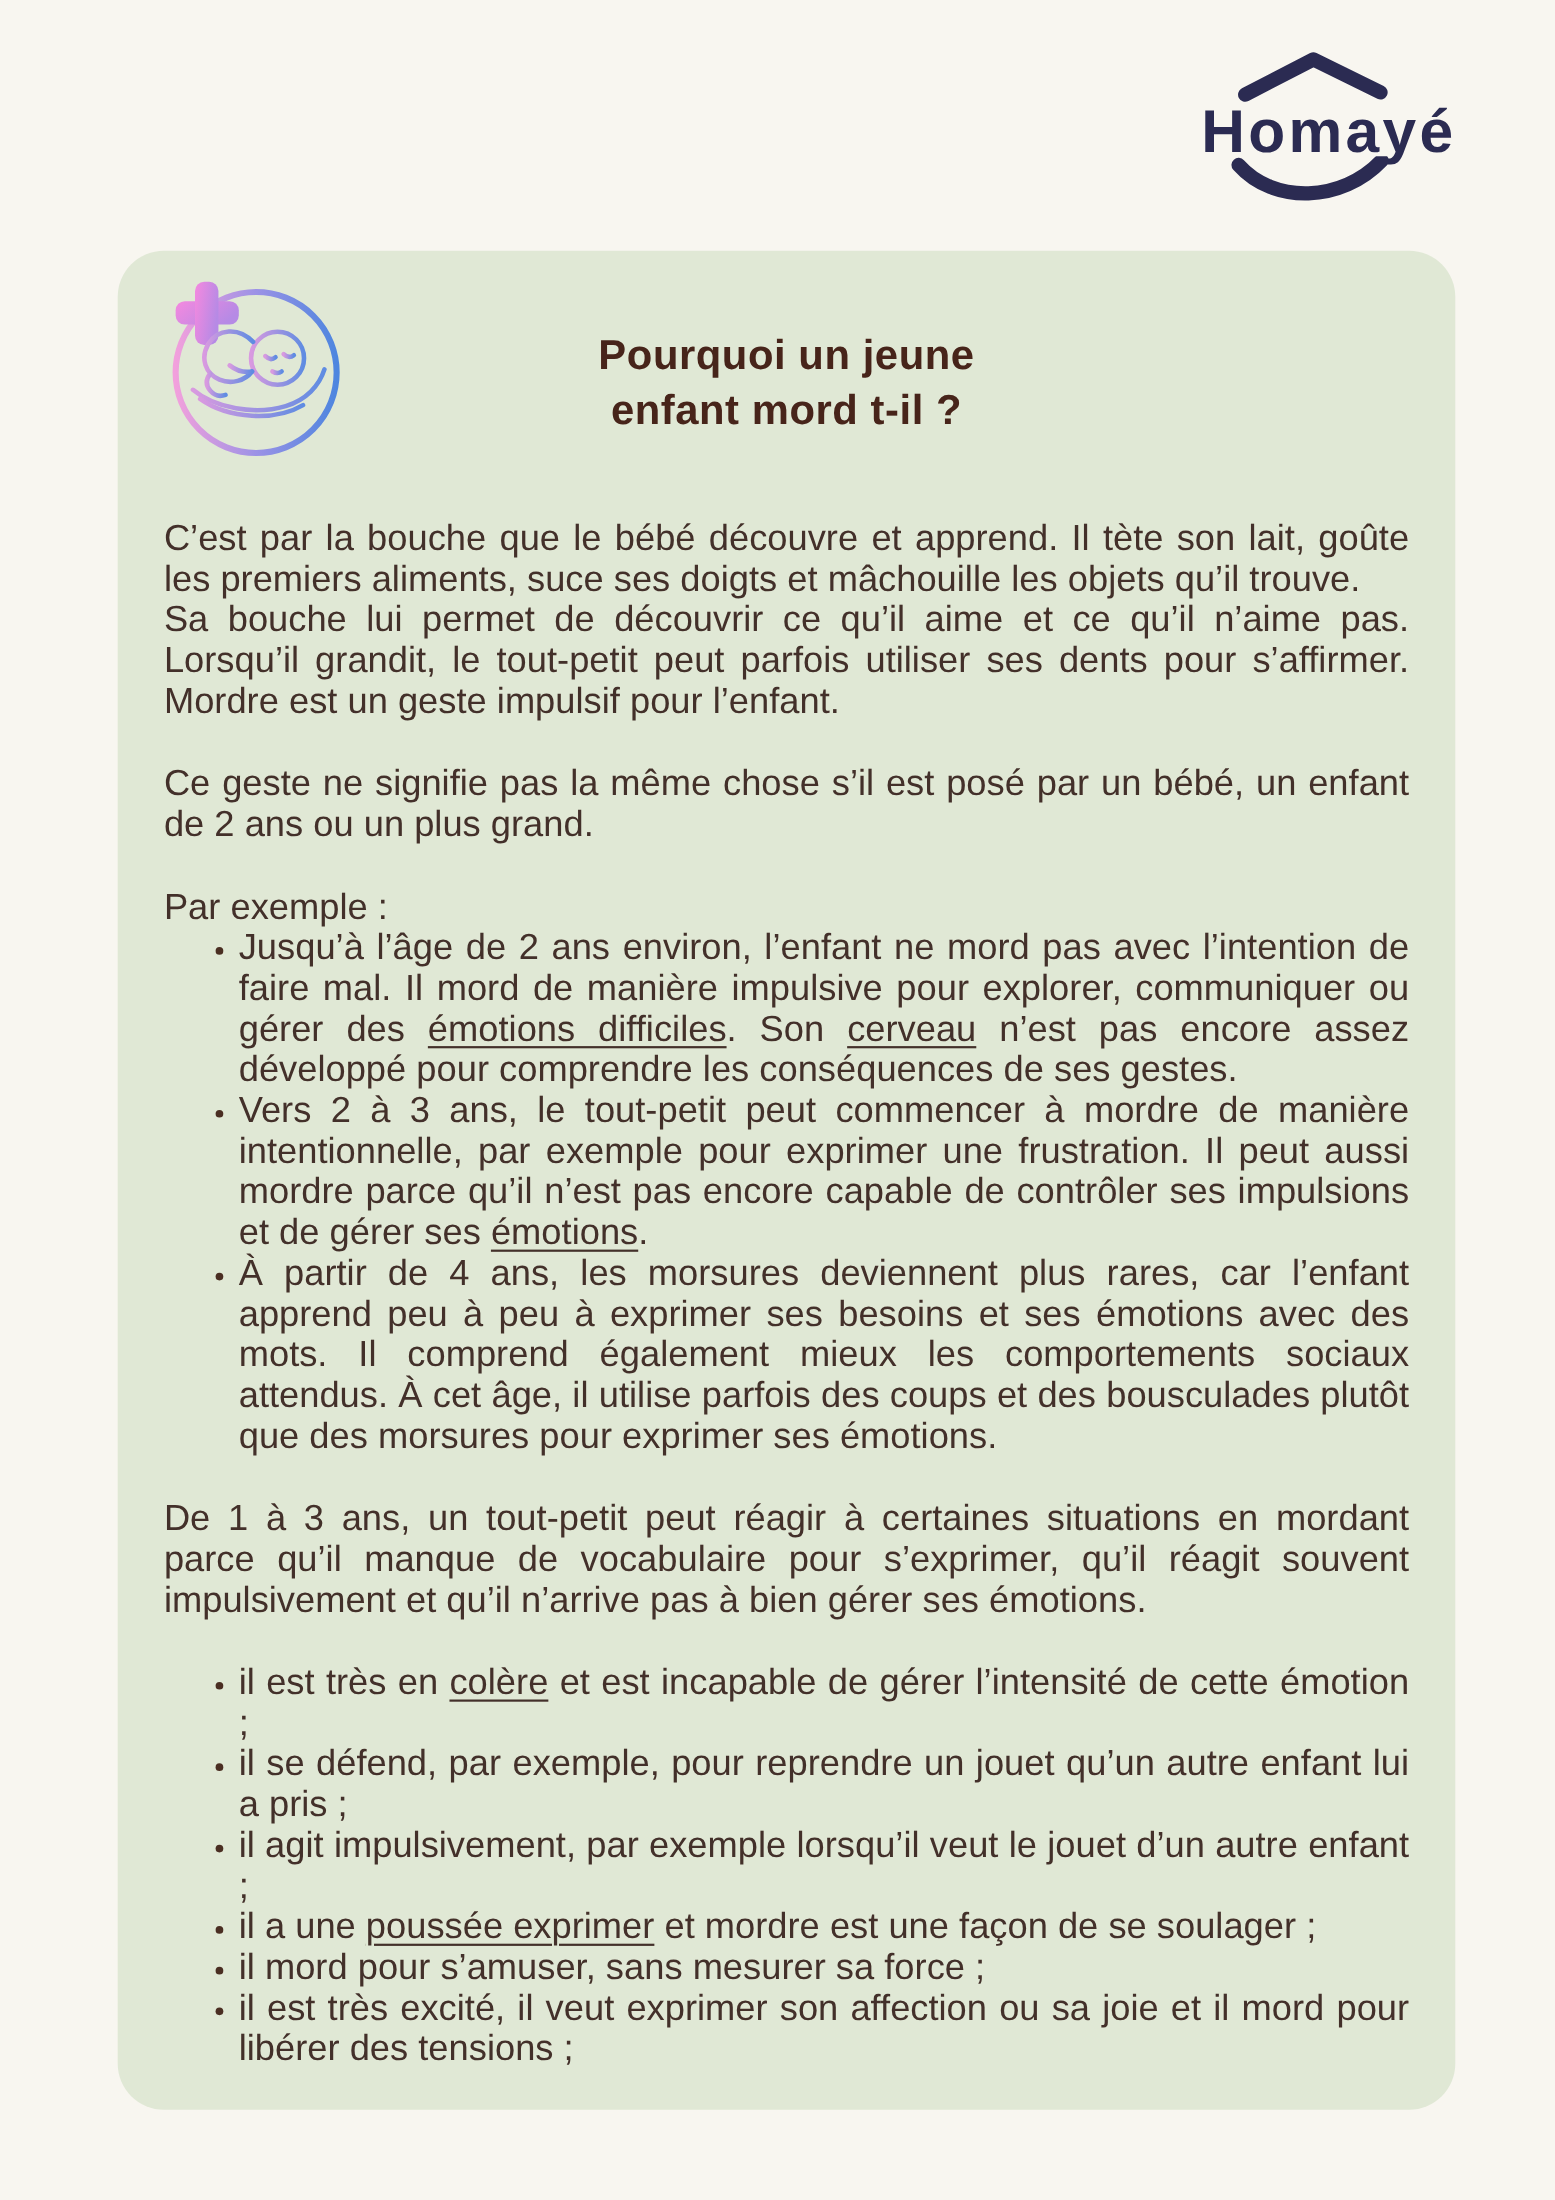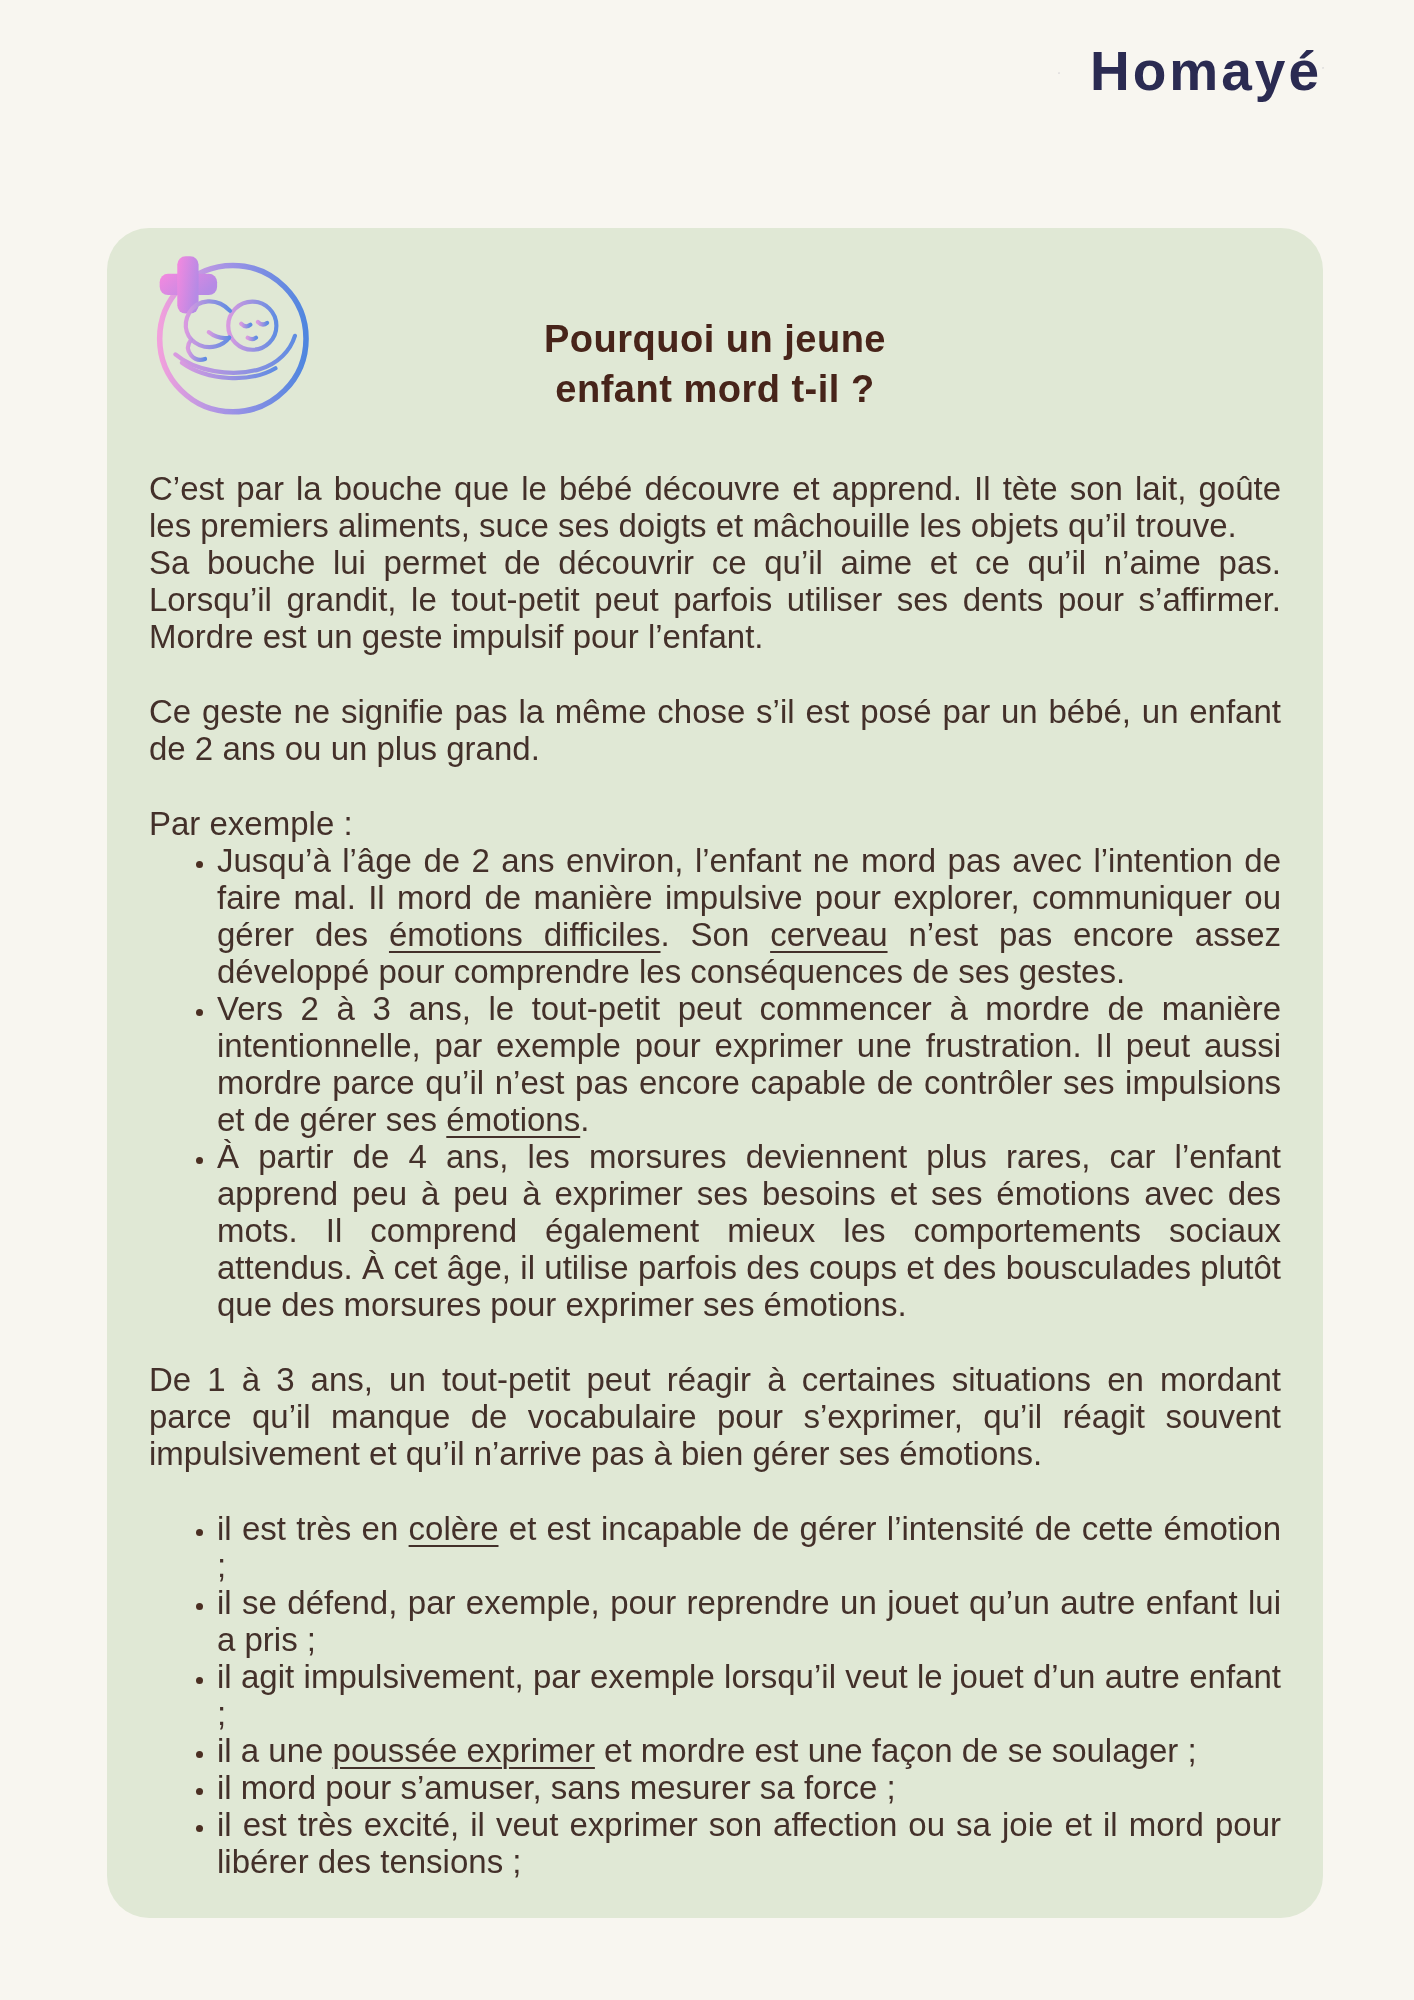--- a/index.html
+++ b/index.html
@@ -8,21 +8,21 @@
     position:relative;
     background:#f8f6f0;
     font-family:"Liberation Sans", sans-serif;
     color:#43302a;
     overflow:hidden;
   }
 
   
   .logo {
     position:absolute; top:42px; right:56px; width:300px;
-    display:flex; flex-direction:row; align-items:center;
+    display:flex; flex-direction:column; align-items:center;
   }
   .logo-roof { margin-right:30px; margin-bottom:-4px; }
   .logo-text {
     font-size:55px; font-weight:800; letter-spacing:3px;
     color:#2b2b52; line-height:58px;
   }
   .logo-smile { margin-top:-6px; margin-right:34px; }
 
   
   .card {
@@ -30,21 +30,21 @@
     width:1216px; height:1690px;
     background:#e0e8d5; border-radius:42px;
     overflow:hidden;
   }
   .card-header { position:relative; height:242px; }
   .header-icon { position:absolute; left:36px; top:18px; }
   .card-title {
     position:absolute; left:0; right:0; top:70px;
     text-align:center;
     font-size:38px; font-weight:800; line-height:50px;
-    color:#47241a; letter-spacing:0.5px;margin-top:16px;
+    color:#47241a; letter-spacing:0.5px;
   }
 
   .card-body {
     padding:0 42px;
     font-size:33px; line-height:37px;
     text-align:justify;
     color:#43302a;
   }
   .para { margin-bottom:38px; }
   .para-tight { margin-bottom:0; }

